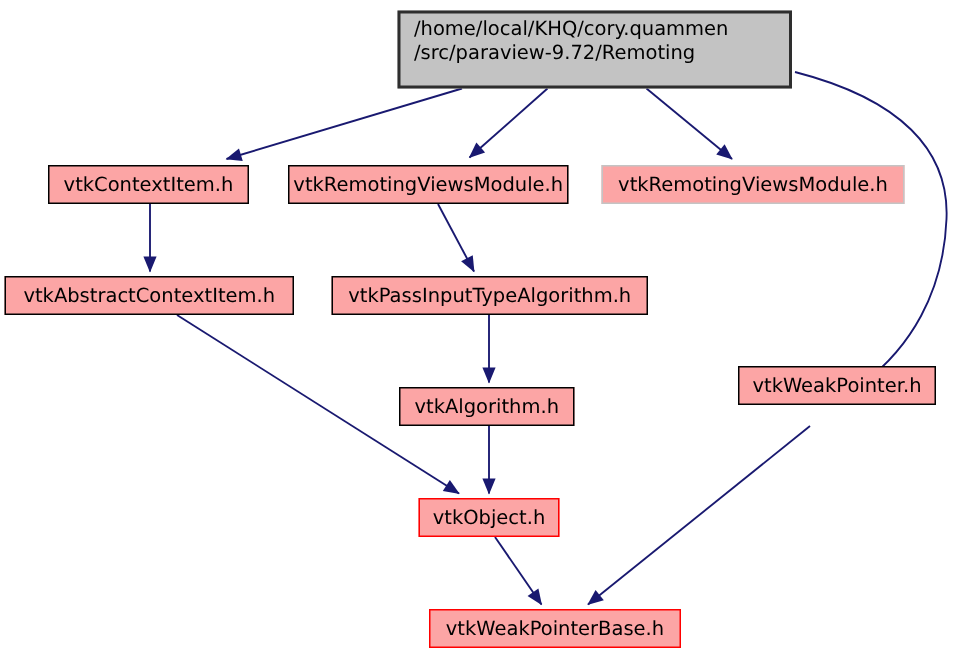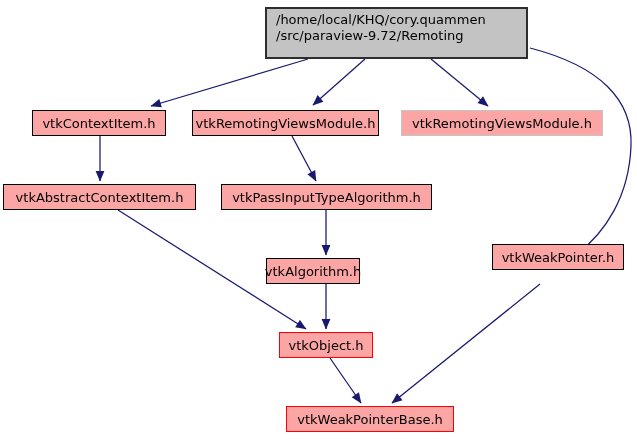--- a/index.html
+++ b/index.html
@@ -100,21 +100,21 @@
   </div>
 
   <div class="node" style="left:221px; top:184px; width:211px;">
     <span>vtkPassInputTypeAlgorithm.h</span>
   </div>
 
   <div class="node" style="left:3px; top:184px; width:193px;">
     <span>vtkAbstractContextItem.h</span>
   </div>
 
-  <div class="node" style="left:266px; top:258px; width:94px;">
+  <div class="node" style="left:266px; top:258px; width:117px;">
     <span>vtkAlgorithm.h</span>
   </div>
 
   <div class="node" style="left:492px; top:244px; width:132px;">
     <span>vtkWeakPointer.h</span>
   </div>
 
   <div class="node highlight" style="left:279px; top:332px; width:94px;">
     <span>vtkObject.h</span>
   </div>

